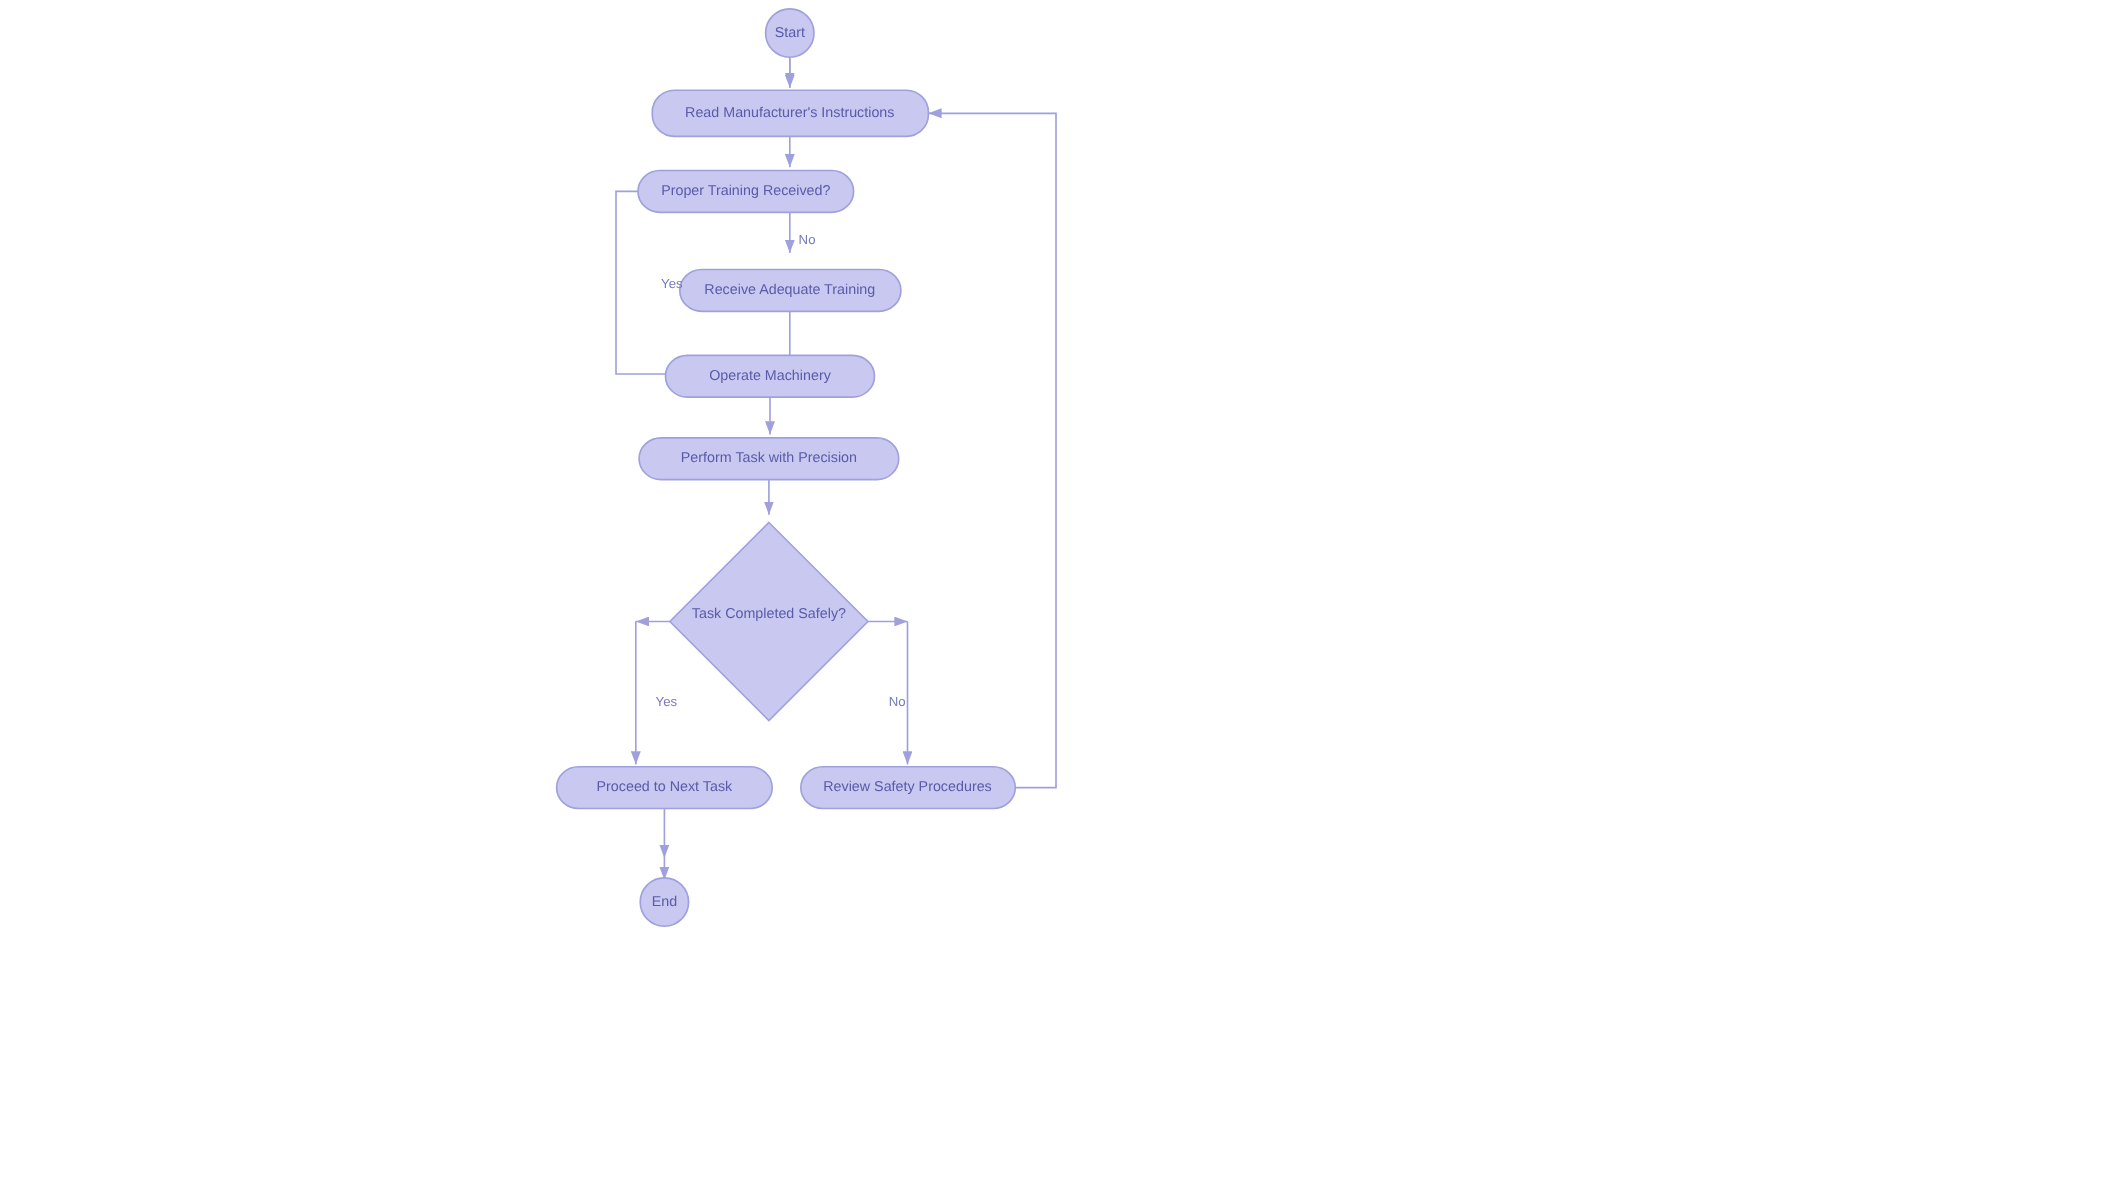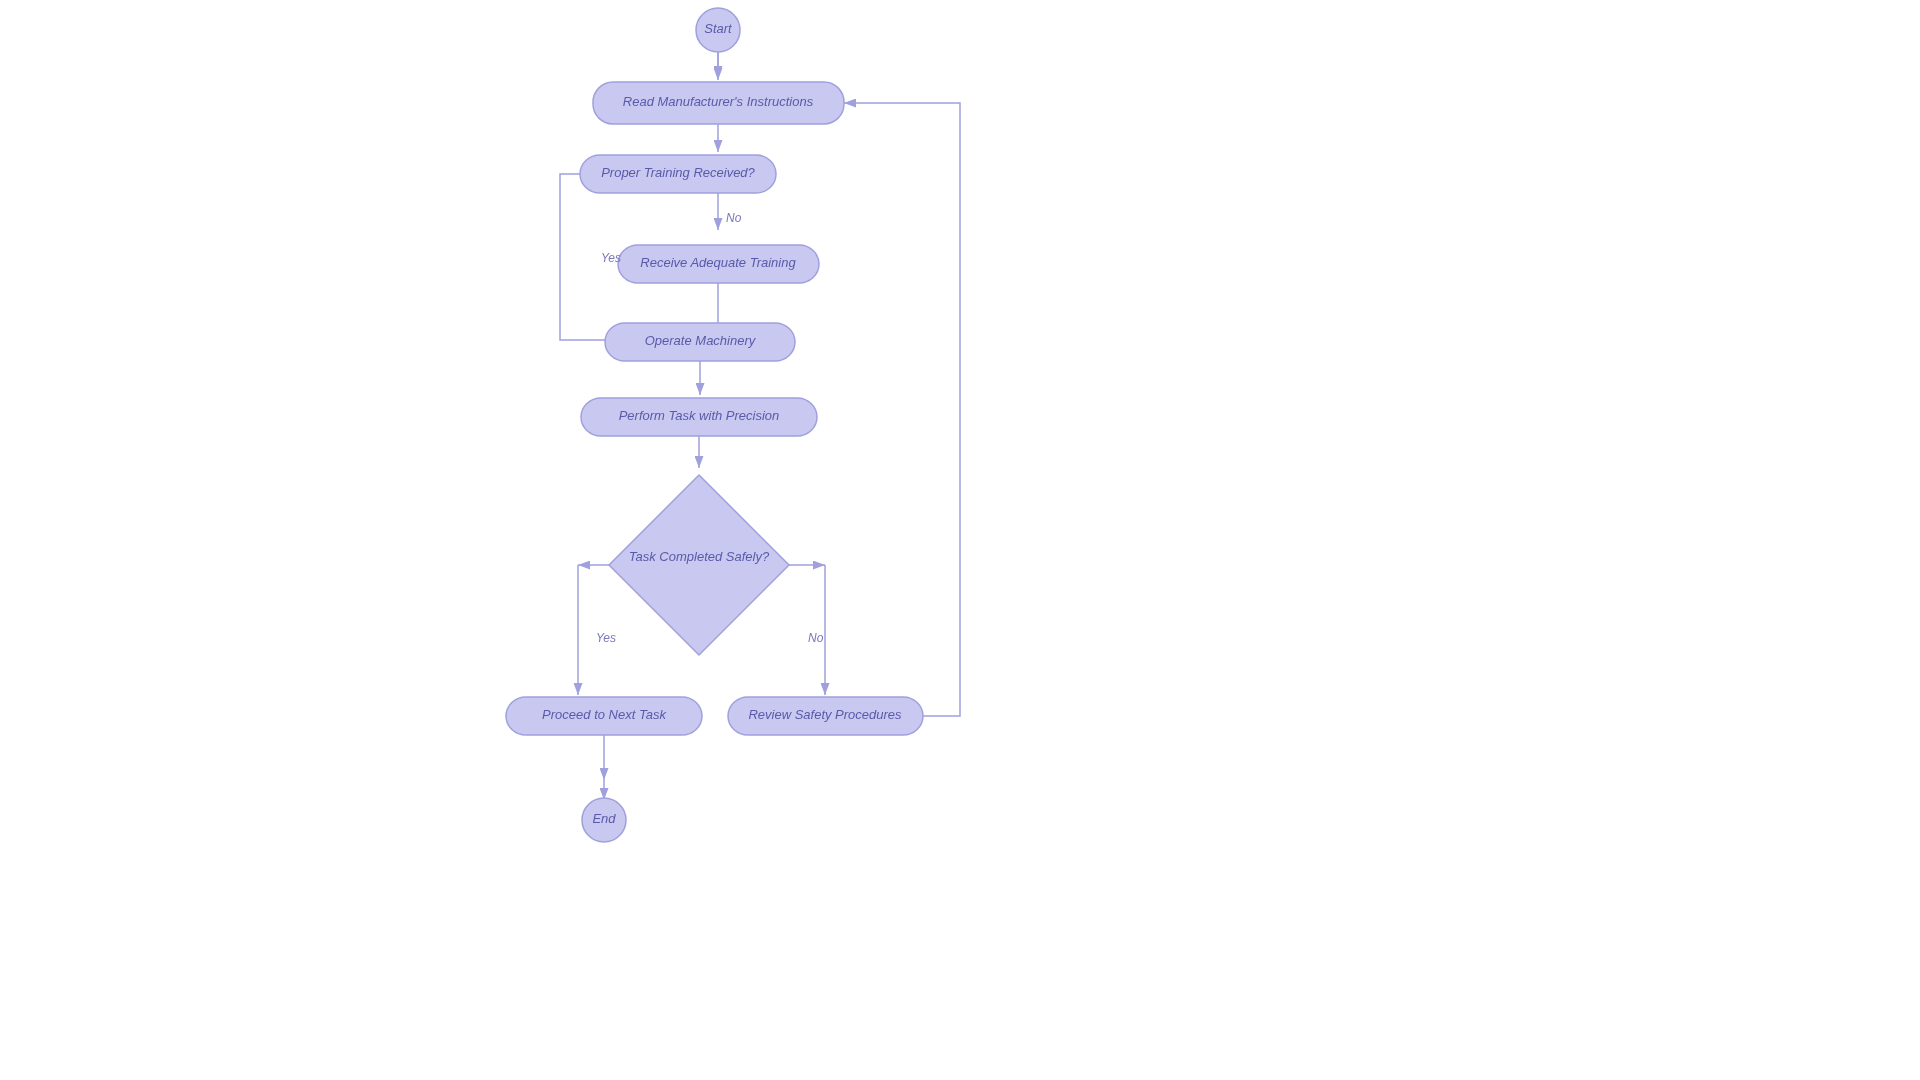--- a/index.html
+++ b/index.html
@@ -7,21 +7,20 @@
       width: 1920px;
       height: 1080px;
       background: #ffffff;
       font-family: Arial, sans-serif;
       overflow: hidden;
     }
     .flowchart-container {
       width: 1920px;
       height: 1080px;
       position: relative;
-      font-style: italic;
     }
     svg {
       width: 1920px;
       height: 1080px;
     }
     .node-text {
       font-size: 13px;
       fill: #5a5aaa;
       font-family: Arial, sans-serif;
       text-anchor: middle;

